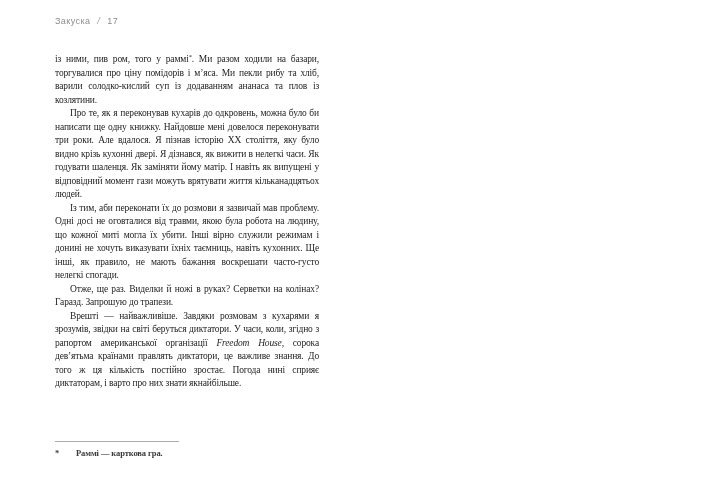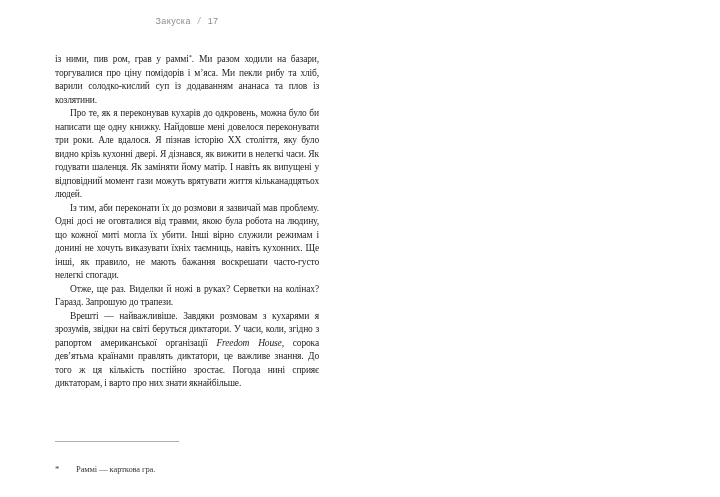--- a/index.html
+++ b/index.html
@@ -15,21 +15,21 @@
     font-family: "Liberation Serif", "DejaVu Serif", serif;
     color: #242424;
     overflow: hidden;
   }
   
   .running-head {
     position: absolute;
     top: 16px;
     left: 55px;
     width: 264px;
-    text-align: center;
+    text-align: left;
     font-family: "Liberation Sans", "DejaVu Sans", sans-serif;
     font-size: 9px;
     letter-spacing: 0.4px;
     color: #8d8d8d;
     white-space: nowrap;
   }
   .running-head .sep {
     display: inline-block;
     margin: 0 7px;
     color: #a0a0a0;
@@ -68,44 +68,45 @@
     left: 55px;
     top: 441px;
     width: 264px;
   }
   .fn-rule {
     width: 124px;
     height: 0;
     border-top: 1px solid #adadad;
   }
   .fn-line {
-    margin-top: 22px;
+    margin-top: 6px;
     font-size: 8.5px;
     line-height: 10px;
     letter-spacing: -0.1px;
     color: #3a3a3a;
     white-space: nowrap;
+    font-weight: bold;
   }
   .fn-marker {
     display: inline-block;
     width: 21px;
     vertical-align: top;
   }
 </style>
 </head>
 <body>
 
 <div class="page">
 
   <header class="running-head">
     <span>Закуска</span><span class="sep">/</span><span>17</span>
   </header>
 
   <main class="text-block">
-    <p class="no-indent"><span>із ними, пив ром, грав у раммі</span><sup class="fn-ref">*</sup><span>. Ми разом ходили на базари, торгувалися про ціну помідорів і м’яса. Ми пекли рибу та хліб, варили солодко-кислий суп із додаванням ананаса та плов із козлятини.</span></p>
+    <p class="no-indent"><span>із ними, пив ром, того у раммі</span><sup class="fn-ref">*</sup><span>. Ми разом ходили на базари, торгувалися про ціну помідорів і м’яса. Ми пекли рибу та хліб, варили солодко-кислий суп із додаванням ананаса та плов із козлятини.</span></p>
 
     <p>Про те, як я переконував кухарів до одкровень, можна було би написати ще одну книжку. Найдовше мені довелося переконувати три роки. Але вдалося. Я пізнав історію XX століття, яку було видно крізь кухонні двері. Я дізнався, як вижити в нелегкі часи. Як годувати шаленця. Як заміняти йому матір. І навіть як випущені у відповідний момент гази можуть врятувати життя кільканадцятьох людей.</p>
 
     <p>Із тим, аби переконати їх до розмови я зазвичай мав проблему. Одні досі не оговталися від травми, якою була робота на людину, що кожної миті могла їх убити. Інші вірно служили режимам і донині не хочуть виказувати їхніх таємниць, навіть кухонних. Ще інші, як правило, не мають бажання воскрешати часто-густо нелегкі спогади.</p>
 
     <p>Отже, ще раз. Виделки й ножі в руках? Серветки на колінах? Гаразд. Запрошую до трапези.</p>
 
     <p><span>Врешті — найважливіше. Завдяки розмовам з кухарями я зрозумів, звідки на світі беруться диктатори. У часи, коли, згідно з рапортом американської організації </span><em>Freedom House</em><span>, сорока дев’ятьма країнами правлять диктатори, це важливе знання. До того ж ця кількість постійно зростає. Погода нині сприяє диктаторам, і варто про них знати якнайбільше.</span></p>
   </main>
 

